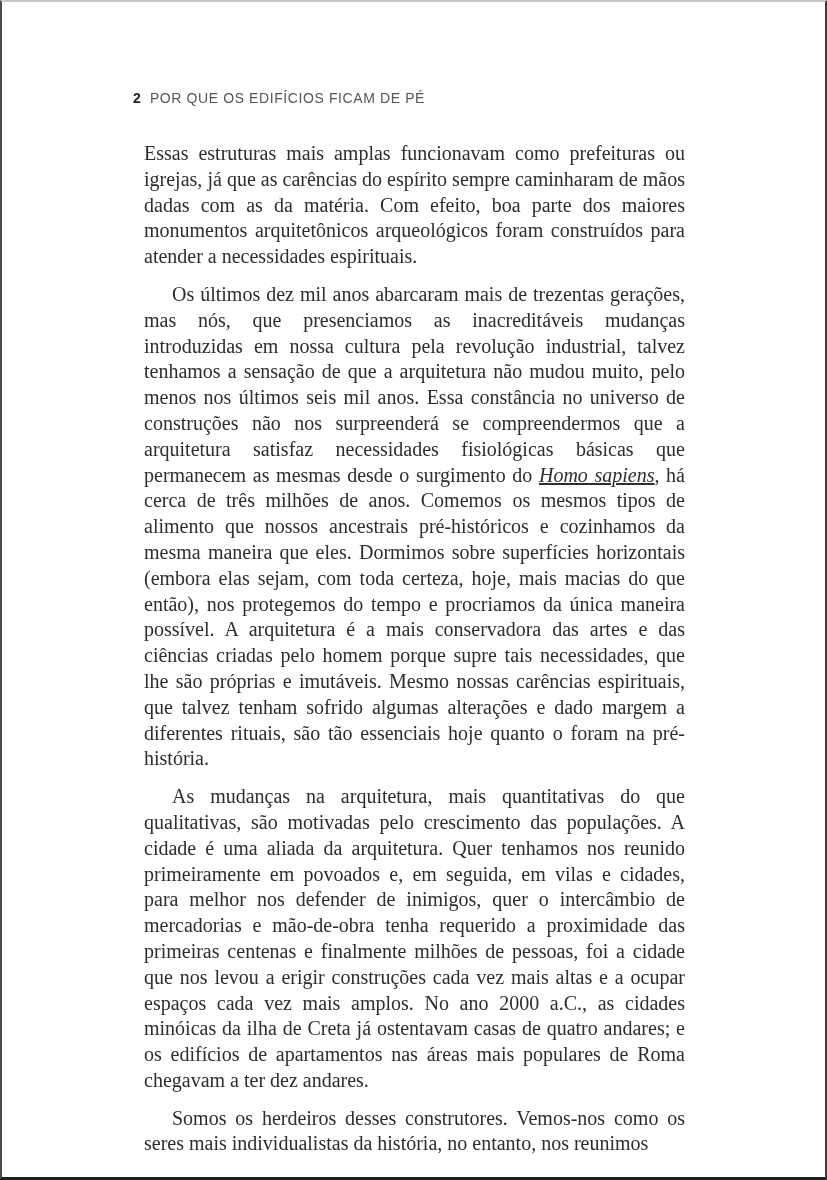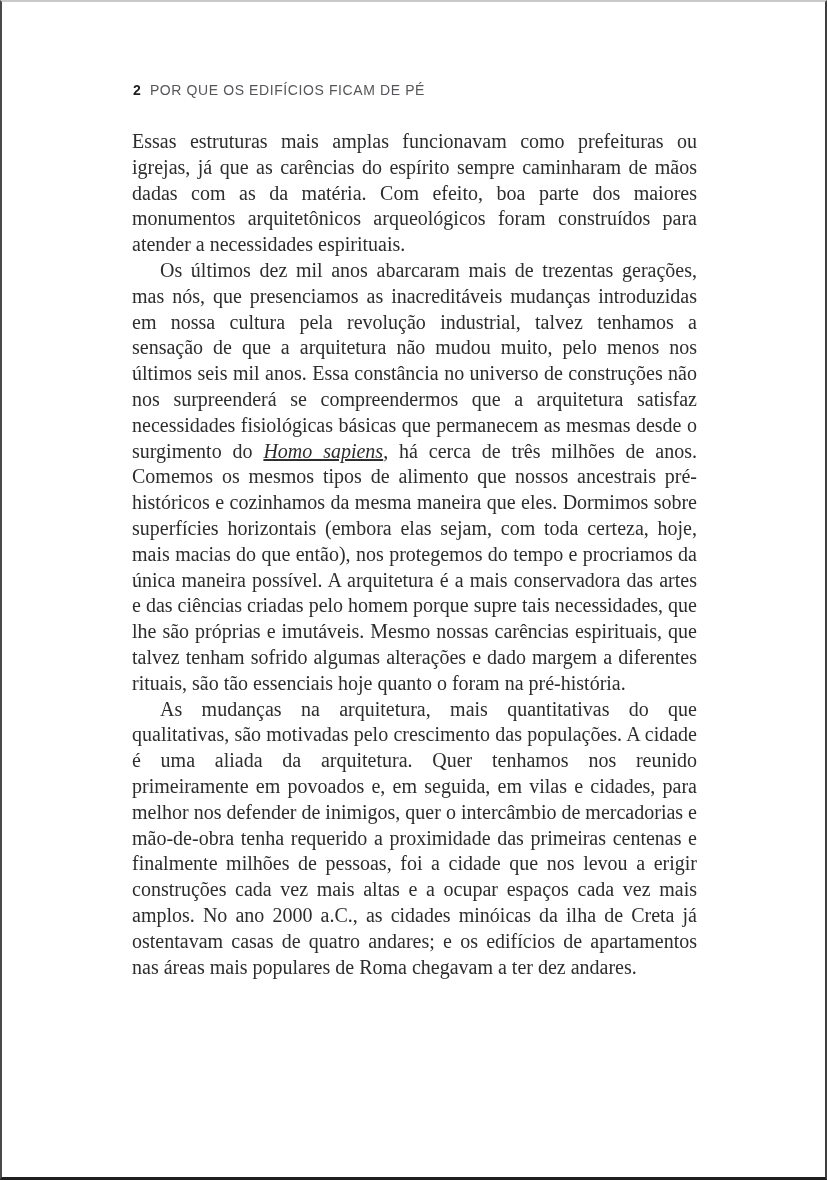--- a/index.html
+++ b/index.html
@@ -15,21 +15,21 @@
     background: var(--page-bg, #ffffff);
     border-top: 2px solid #c9c9c9;
     border-left: 2px solid #4a4a4a;
     border-right: 2px solid #3e3e3e;
     border-bottom: 3px solid #1f1f1f;
     overflow: hidden;
   }
   .running-header {
     position: absolute;
     left: 131px;
-    top: 80px;
+    top: 88px;
     font-family: "Liberation Sans", sans-serif;
     font-size: 14px;
     letter-spacing: 0.6px;
     color: var(--header-color, #55565a);
     white-space: nowrap;
   }
   .chapter-num {
     font-weight: bold;
     color: var(--chapter-num-color, #1f1f1f);
     margin-right: 4px;
@@ -39,21 +39,21 @@
     left: 130px;
     top: 127px;
     width: 565px;
     font-family: "Liberation Serif", serif;
     font-size: 20px;
     line-height: 25.8px;
     text-align: justify;
     color: var(--text-color, #2d2d2d);
   }
   .text-block p {
-    margin: 0;
+    margin: 12px;
     padding: 0;
   }
   .text-block p.indent {
     text-indent: 28px;
   }
   .italic {
     font-style: italic;
     text-decoration: underline;
   }
 </style>
@@ -62,14 +62,15 @@
 
 <div class="page">
   <header class="running-header">
     <span class="chapter-num">2</span>
     <span class="running-title">POR QUE OS EDIFÍCIOS FICAM DE PÉ</span>
   </header>
   <main class="text-block">
       <p><span>Essas estruturas mais amplas funcionavam como prefeituras ou igrejas, já que as carências do espírito sempre caminharam de mãos dadas com as da matéria. Com efeito, boa parte dos maiores monumentos arquitetônicos arqueológicos foram construídos para atender a necessidades espirituais.</span></p>
       <p class="indent"><span>Os últimos dez mil anos abarcaram mais de trezentas gerações, mas nós, que presenciamos as inacreditáveis mudanças introduzidas em nossa cultura pela revolução industrial, talvez tenhamos a sensação de que a arquitetura não mudou muito, pelo menos nos últimos seis mil anos. Essa constância no universo de construções não nos surpreenderá se compreendermos que a arquitetura satisfaz necessidades fisiológicas básicas que permanecem as mesmas desde o surgimento do </span><span class="italic">Homo sapiens</span><span>, há cerca de três milhões de anos. Comemos os mesmos tipos de alimento que nossos ancestrais pré-históricos e cozinhamos da mesma maneira que eles. Dormimos sobre superfícies horizontais (embora elas sejam, com toda certeza, hoje, mais macias do que então), nos protegemos do tempo e procriamos da única maneira possível. A arquitetura é a mais conservadora das artes e das ciências criadas pelo homem porque supre tais necessidades, que lhe são próprias e imutáveis. Mesmo nossas carências espirituais, que talvez tenham sofrido algumas alterações e dado margem a diferentes rituais, são tão essenciais hoje quanto o foram na pré-história.</span></p>
       <p class="indent"><span>As mudanças na arquitetura, mais quantitativas do que qualitativas, são motivadas pelo crescimento das populações. A cidade é uma aliada da arquitetura. Quer tenhamos nos reunido primeiramente em povoados e, em seguida, em vilas e cidades, para melhor nos defender de inimigos, quer o intercâmbio de mercadorias e mão-de-obra tenha requerido a proximidade das primeiras centenas e finalmente milhões de pessoas, foi a cidade que nos levou a erigir construções cada vez mais altas e a ocupar espaços cada vez mais amplos. No ano 2000 a.C., as cidades minóicas da ilha de Creta já ostentavam casas de quatro andares; e os edifícios de apartamentos nas áreas mais populares de Roma chegavam a ter dez andares.</span></p>
+      <p class="indent"><span>Somos os herdeiros desses construtores. Vemos-nos como os seres mais individualistas da história, no entanto, nos reunimos</span></p>
     </main>
 </div>
 
 </body></html>

